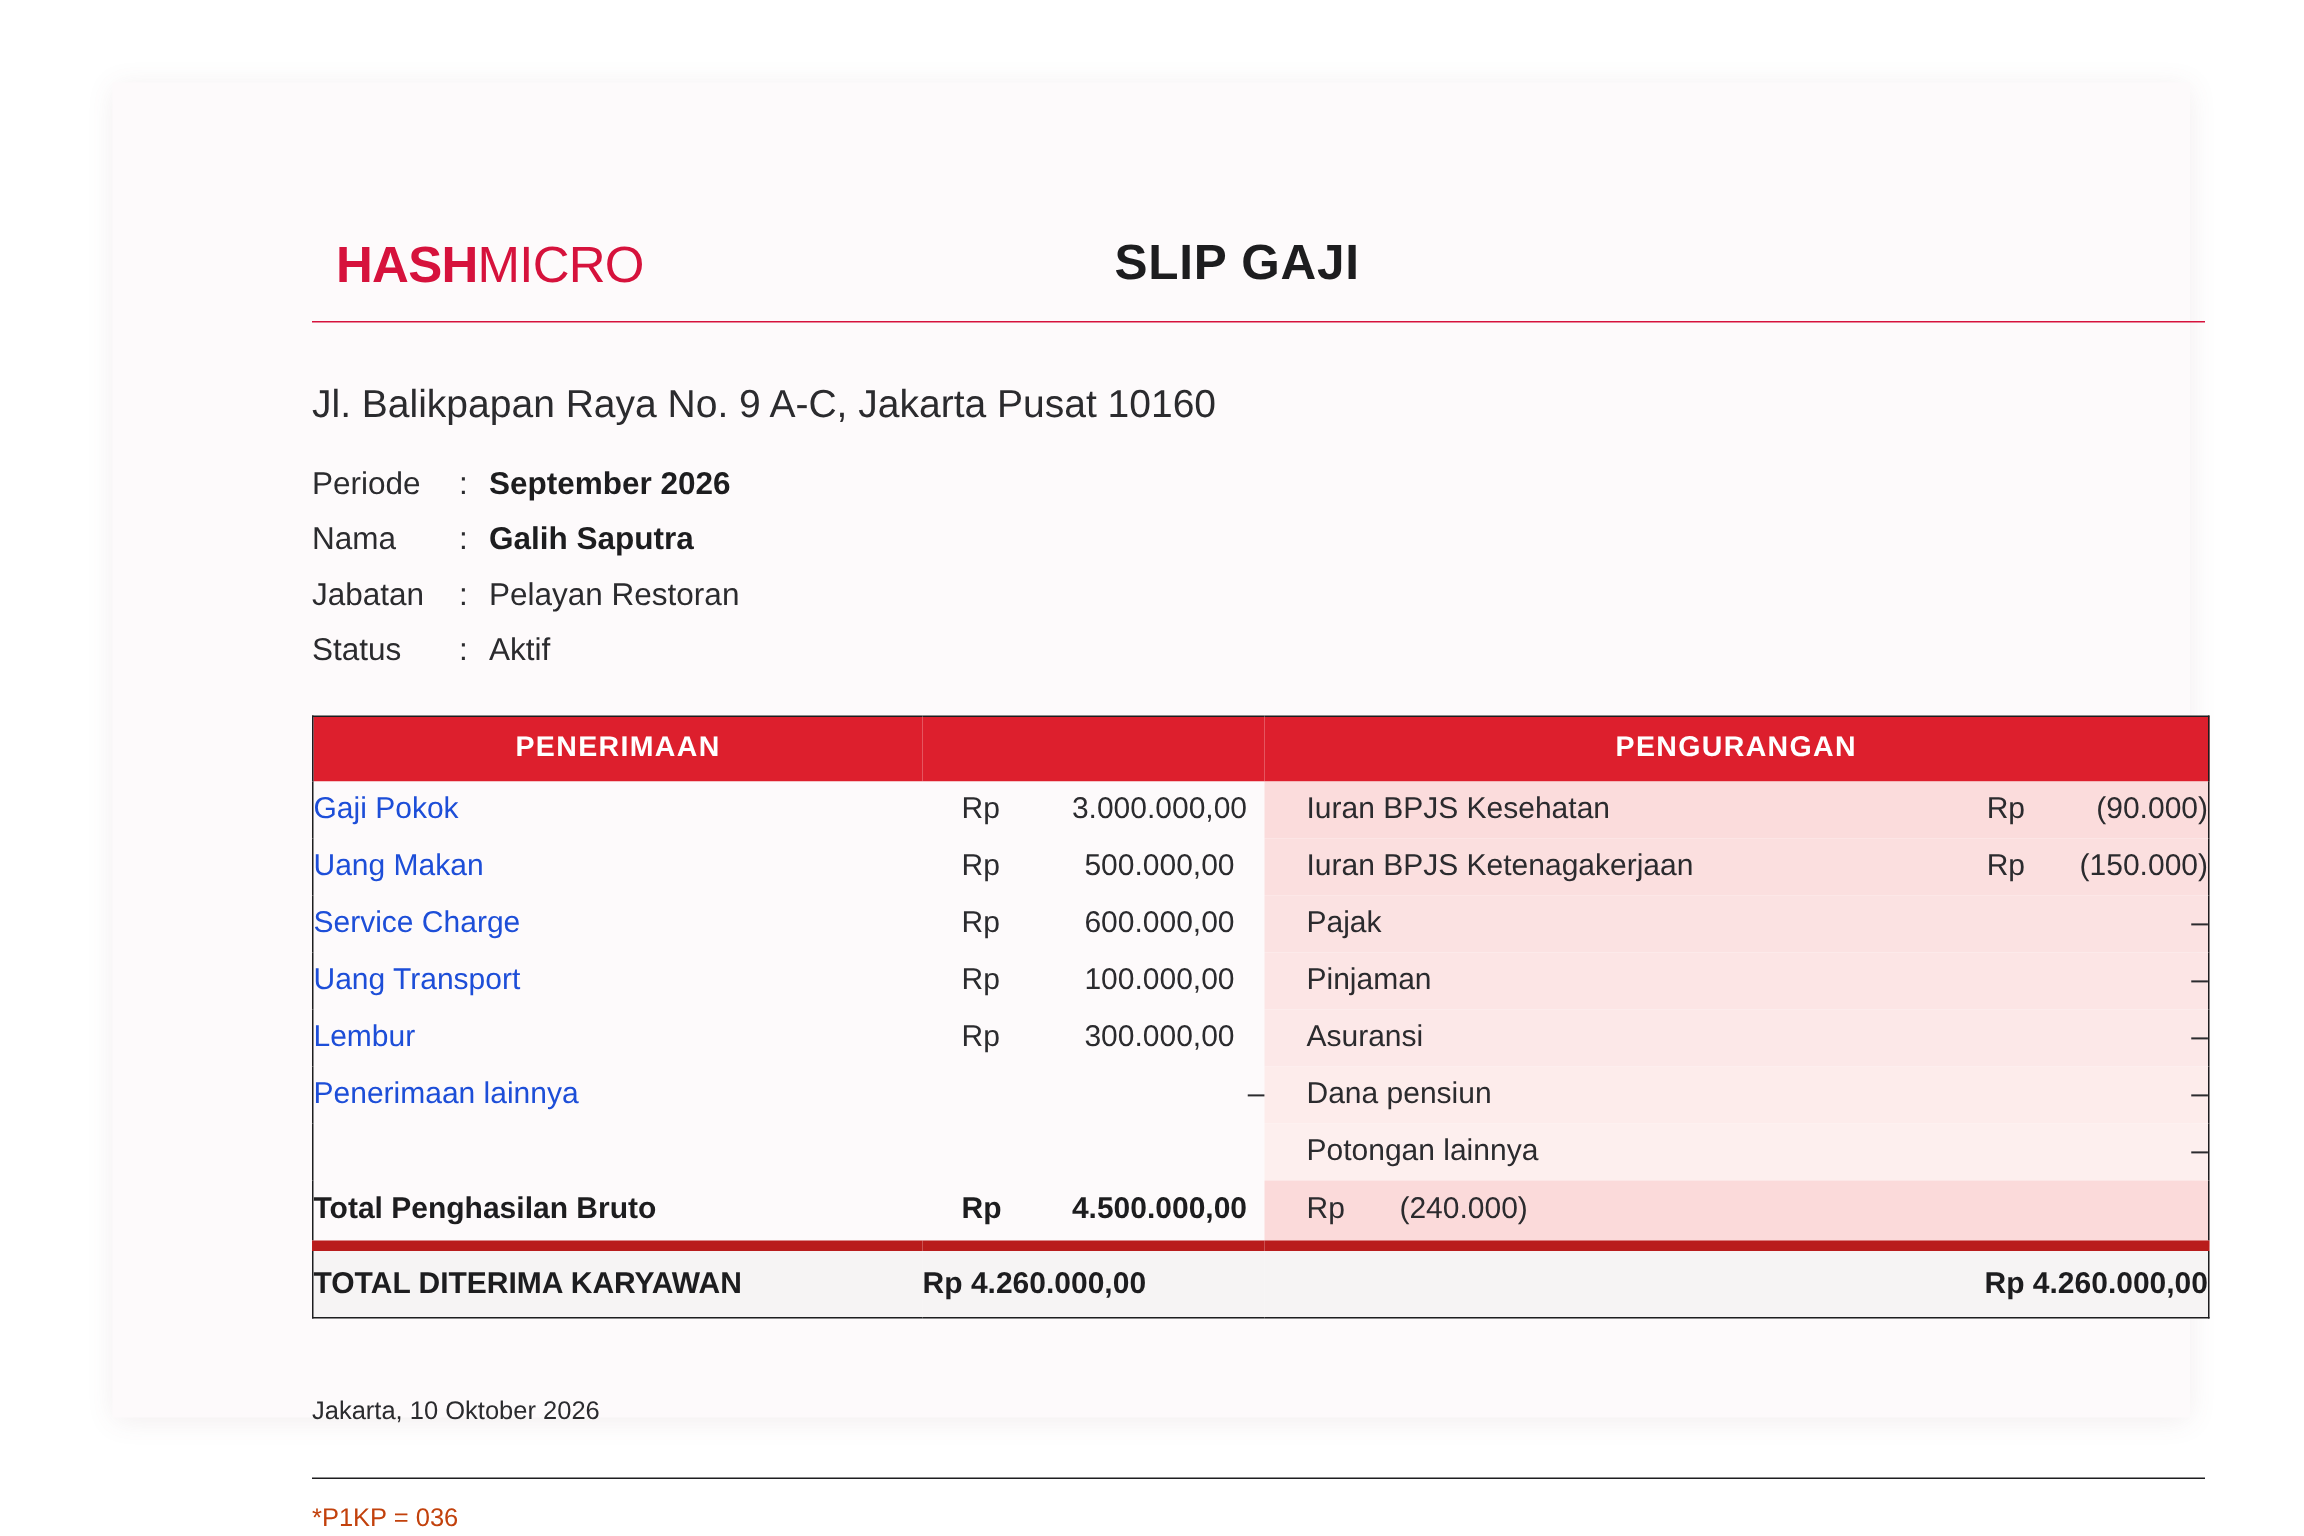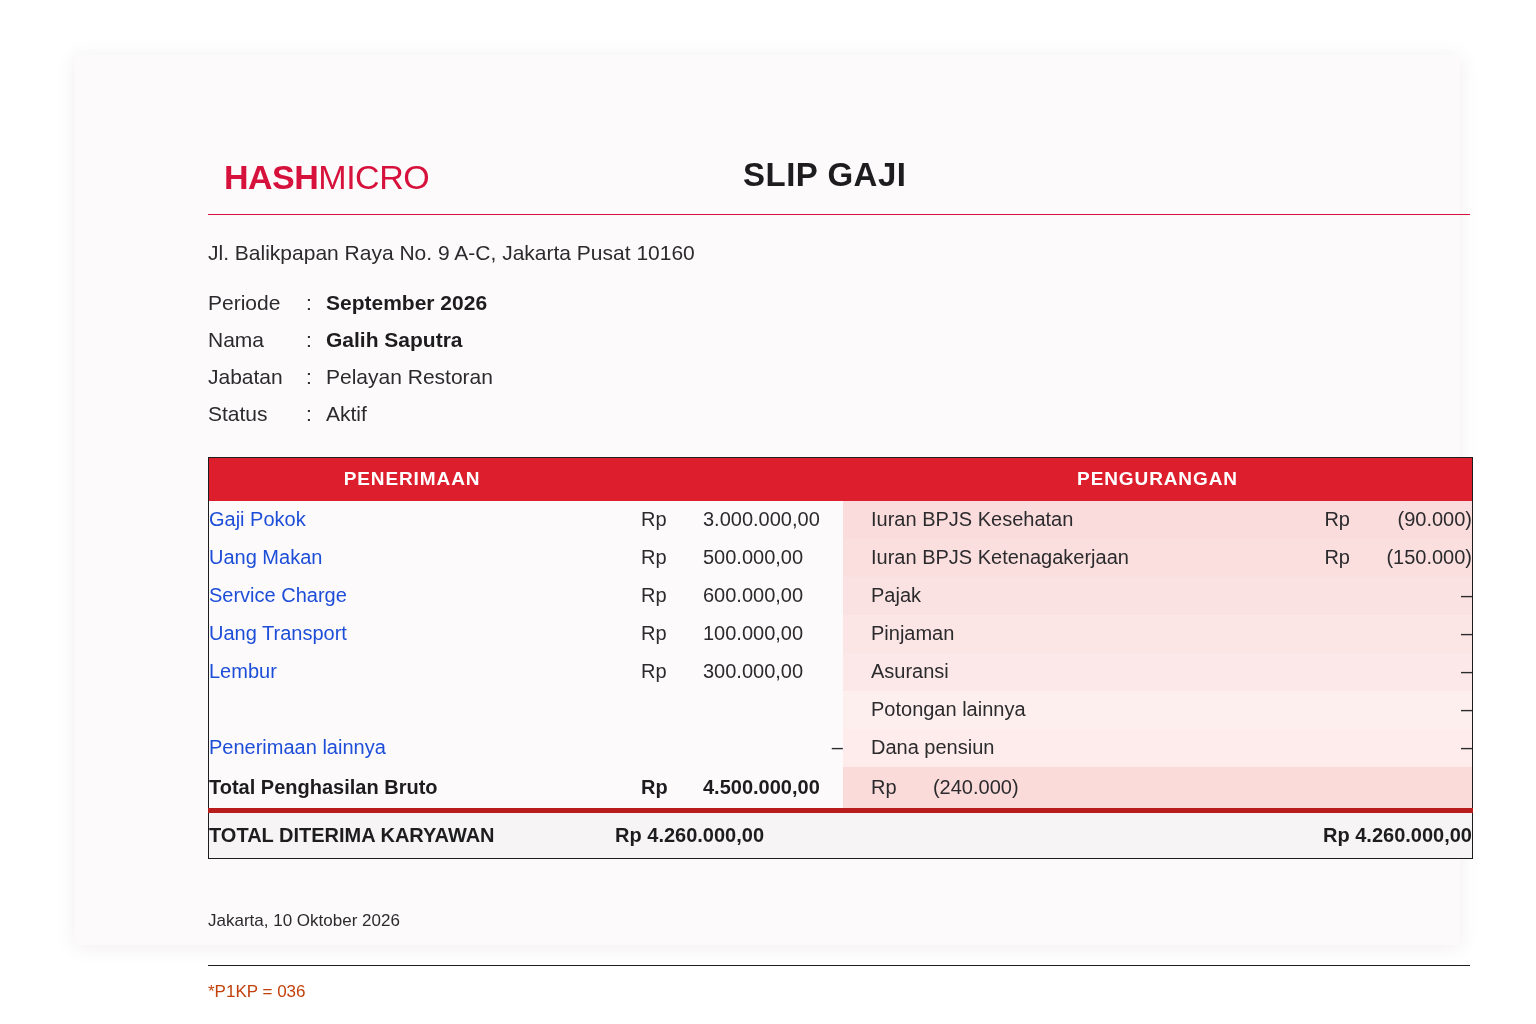--- a/index.html
+++ b/index.html
@@ -66,22 +66,22 @@
     letter-spacing: 0.5px;
   }
   .head-rule {
     margin-top: 2px;
     height: 1px;
     background: #d6123c;
     width: 1262px;
   }
 
   .address {
-    margin-top: 26px;
-    font-size: 21px;
+    margin-top: 39px;
+    font-size: 26px;
     color: #2b2b2e;
   }
 
   
   .meta {
     margin-top: 26px;
   }
   .meta-row {
     display: flex;
     align-items: baseline;
@@ -143,21 +143,21 @@
     vertical-align: middle;
     background: #fdfafb;
     padding-right: 8px;
   }
   .amt-wrap {
     display: flex;
     justify-content: space-between;
     padding-left: 26px;
   }
   .amt-rp { }
-  .amt-num { min-width: 140px; text-align: left; }
+  .amt-num { min-width: 140px; text-align: center; }
   .amt-dash { text-align: right; display: block; }
 
   .ded-cell {
     font-size: 20px;
     color: #2b2b2e;
     height: 38px;
     vertical-align: middle;
     padding: 0 14px 0 16px;
   }
   .ded-wrap {
@@ -211,21 +211,21 @@
     height: 44px;
     vertical-align: middle;
     border-top: 1px solid #1d1d1f;
     background: #fbdada;
     padding: 0 14px 0 16px;
     text-align: right;
   }
   .total-ded .ded-right { justify-content: flex-end; }
 
   .grand-row td {
-    border-top: 5px solid #b91c1c;
+    border-top: 7px solid #b91c1c;
     background: #f6f4f4;
     height: 48px;
     vertical-align: middle;
     font-size: 20px;
     font-weight: 700;
     color: #1d1d1f;
   }
   .grand-label { padding-left: 14px; }
   .grand-mid   { padding-left: 26px; white-space: nowrap; }
   .grand-right { text-align: right; padding-right: 14px; }
@@ -385,41 +385,41 @@
               <span class="ded-name">Asuransi</span>
               <span class="ded-right">
                 <span class="ded-rp"></span>
                 <span class="ded-num">–</span>
               </span>
             </span>
           </td>
         </tr>
 
         <tr>
+          <td class="body-left-cell vline-1">Penerimaan lainnya</td>
+          <td class="body-amt-cell vline-2">
+            <span class="amt-dash">–</span>
+          </td>
+          <td class="ded-cell r5 row-sep">
+            <span class="ded-wrap">
+              <span class="ded-name">Dana pensiun</span>
+              <span class="ded-right">
+                <span class="ded-rp"></span>
+                <span class="ded-num">–</span>
+              </span>
+            </span>
+          </td>
+        </tr>
+
+        <tr>
           <td class="body-left-cell vline-1"></td>
           <td class="body-amt-cell vline-2"></td>
           <td class="ded-cell r6">
             <span class="ded-wrap">
               <span class="ded-name">Potongan lainnya</span>
-              <span class="ded-right">
-                <span class="ded-rp"></span>
-                <span class="ded-num">–</span>
-              </span>
-            </span>
-          </td>
-        </tr>
-
-        <tr>
-          <td class="body-left-cell vline-1">Penerimaan lainnya</td>
-          <td class="body-amt-cell vline-2">
-            <span class="amt-dash">–</span>
-          </td>
-          <td class="ded-cell r5 row-sep">
-            <span class="ded-wrap">
-              <span class="ded-name">Dana pensiun</span>
               <span class="ded-right">
                 <span class="ded-rp"></span>
                 <span class="ded-num">–</span>
               </span>
             </span>
           </td>
         </tr>
 
         <tr>
           <td class="total-left vline-1">Total Penghasilan Bruto</td>

